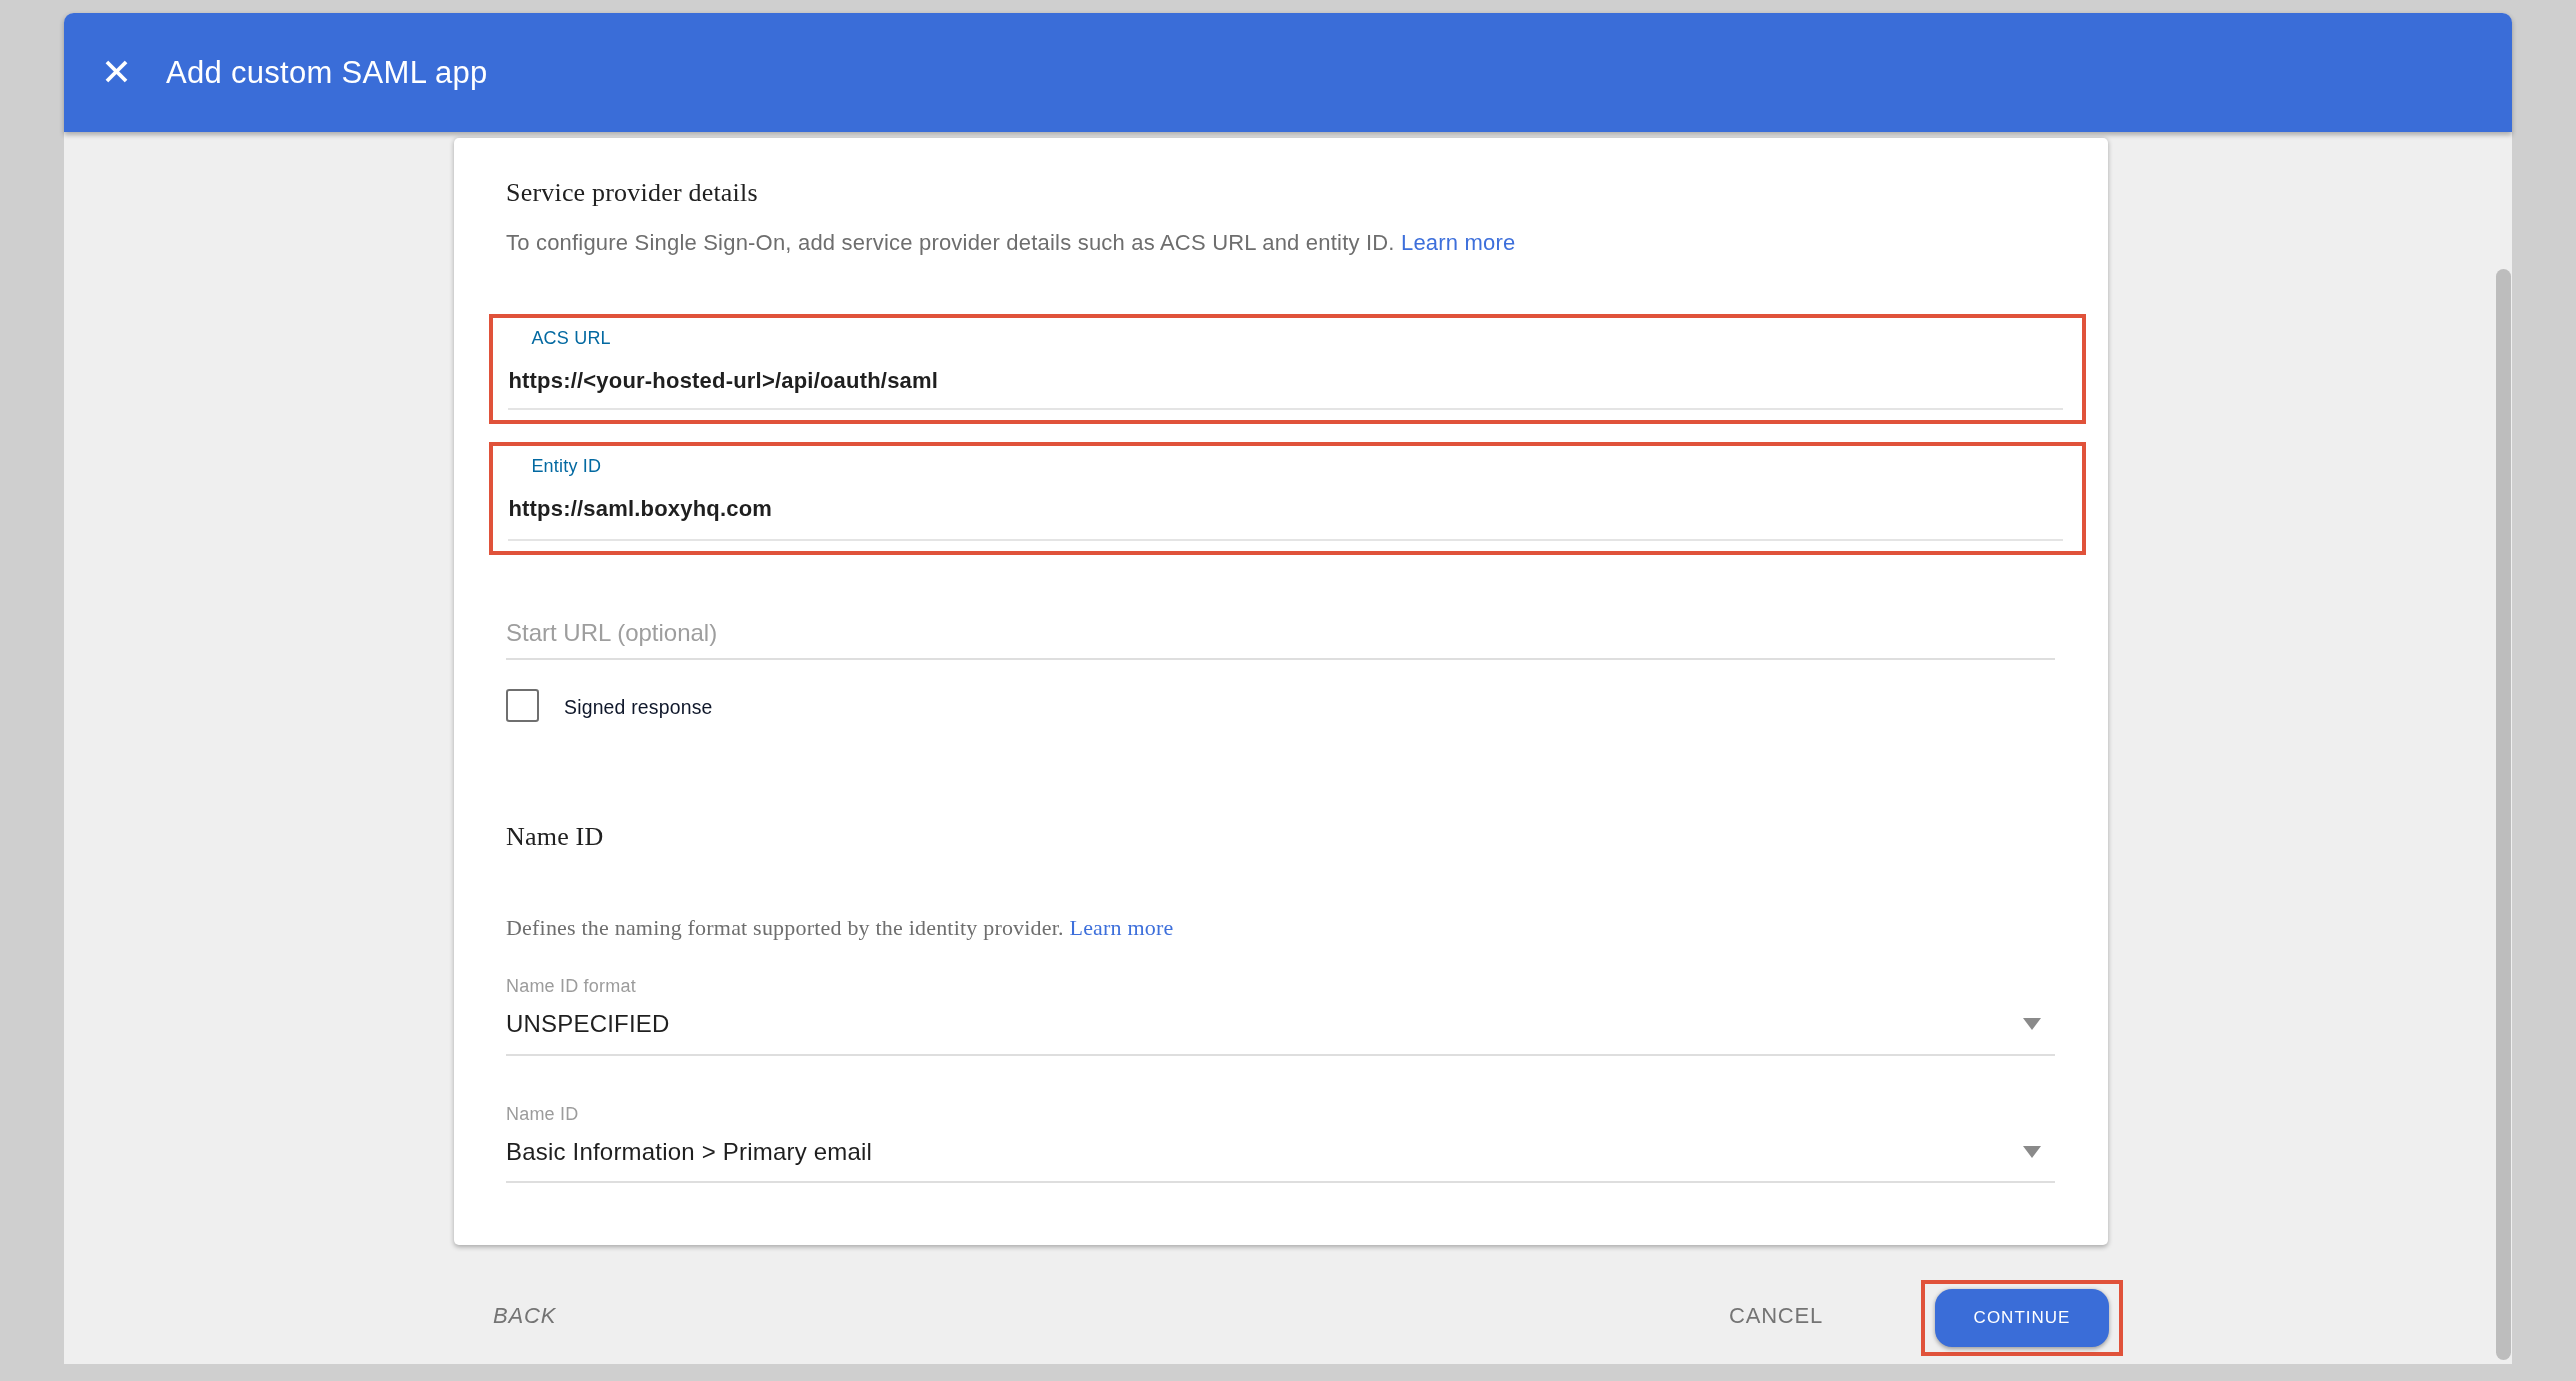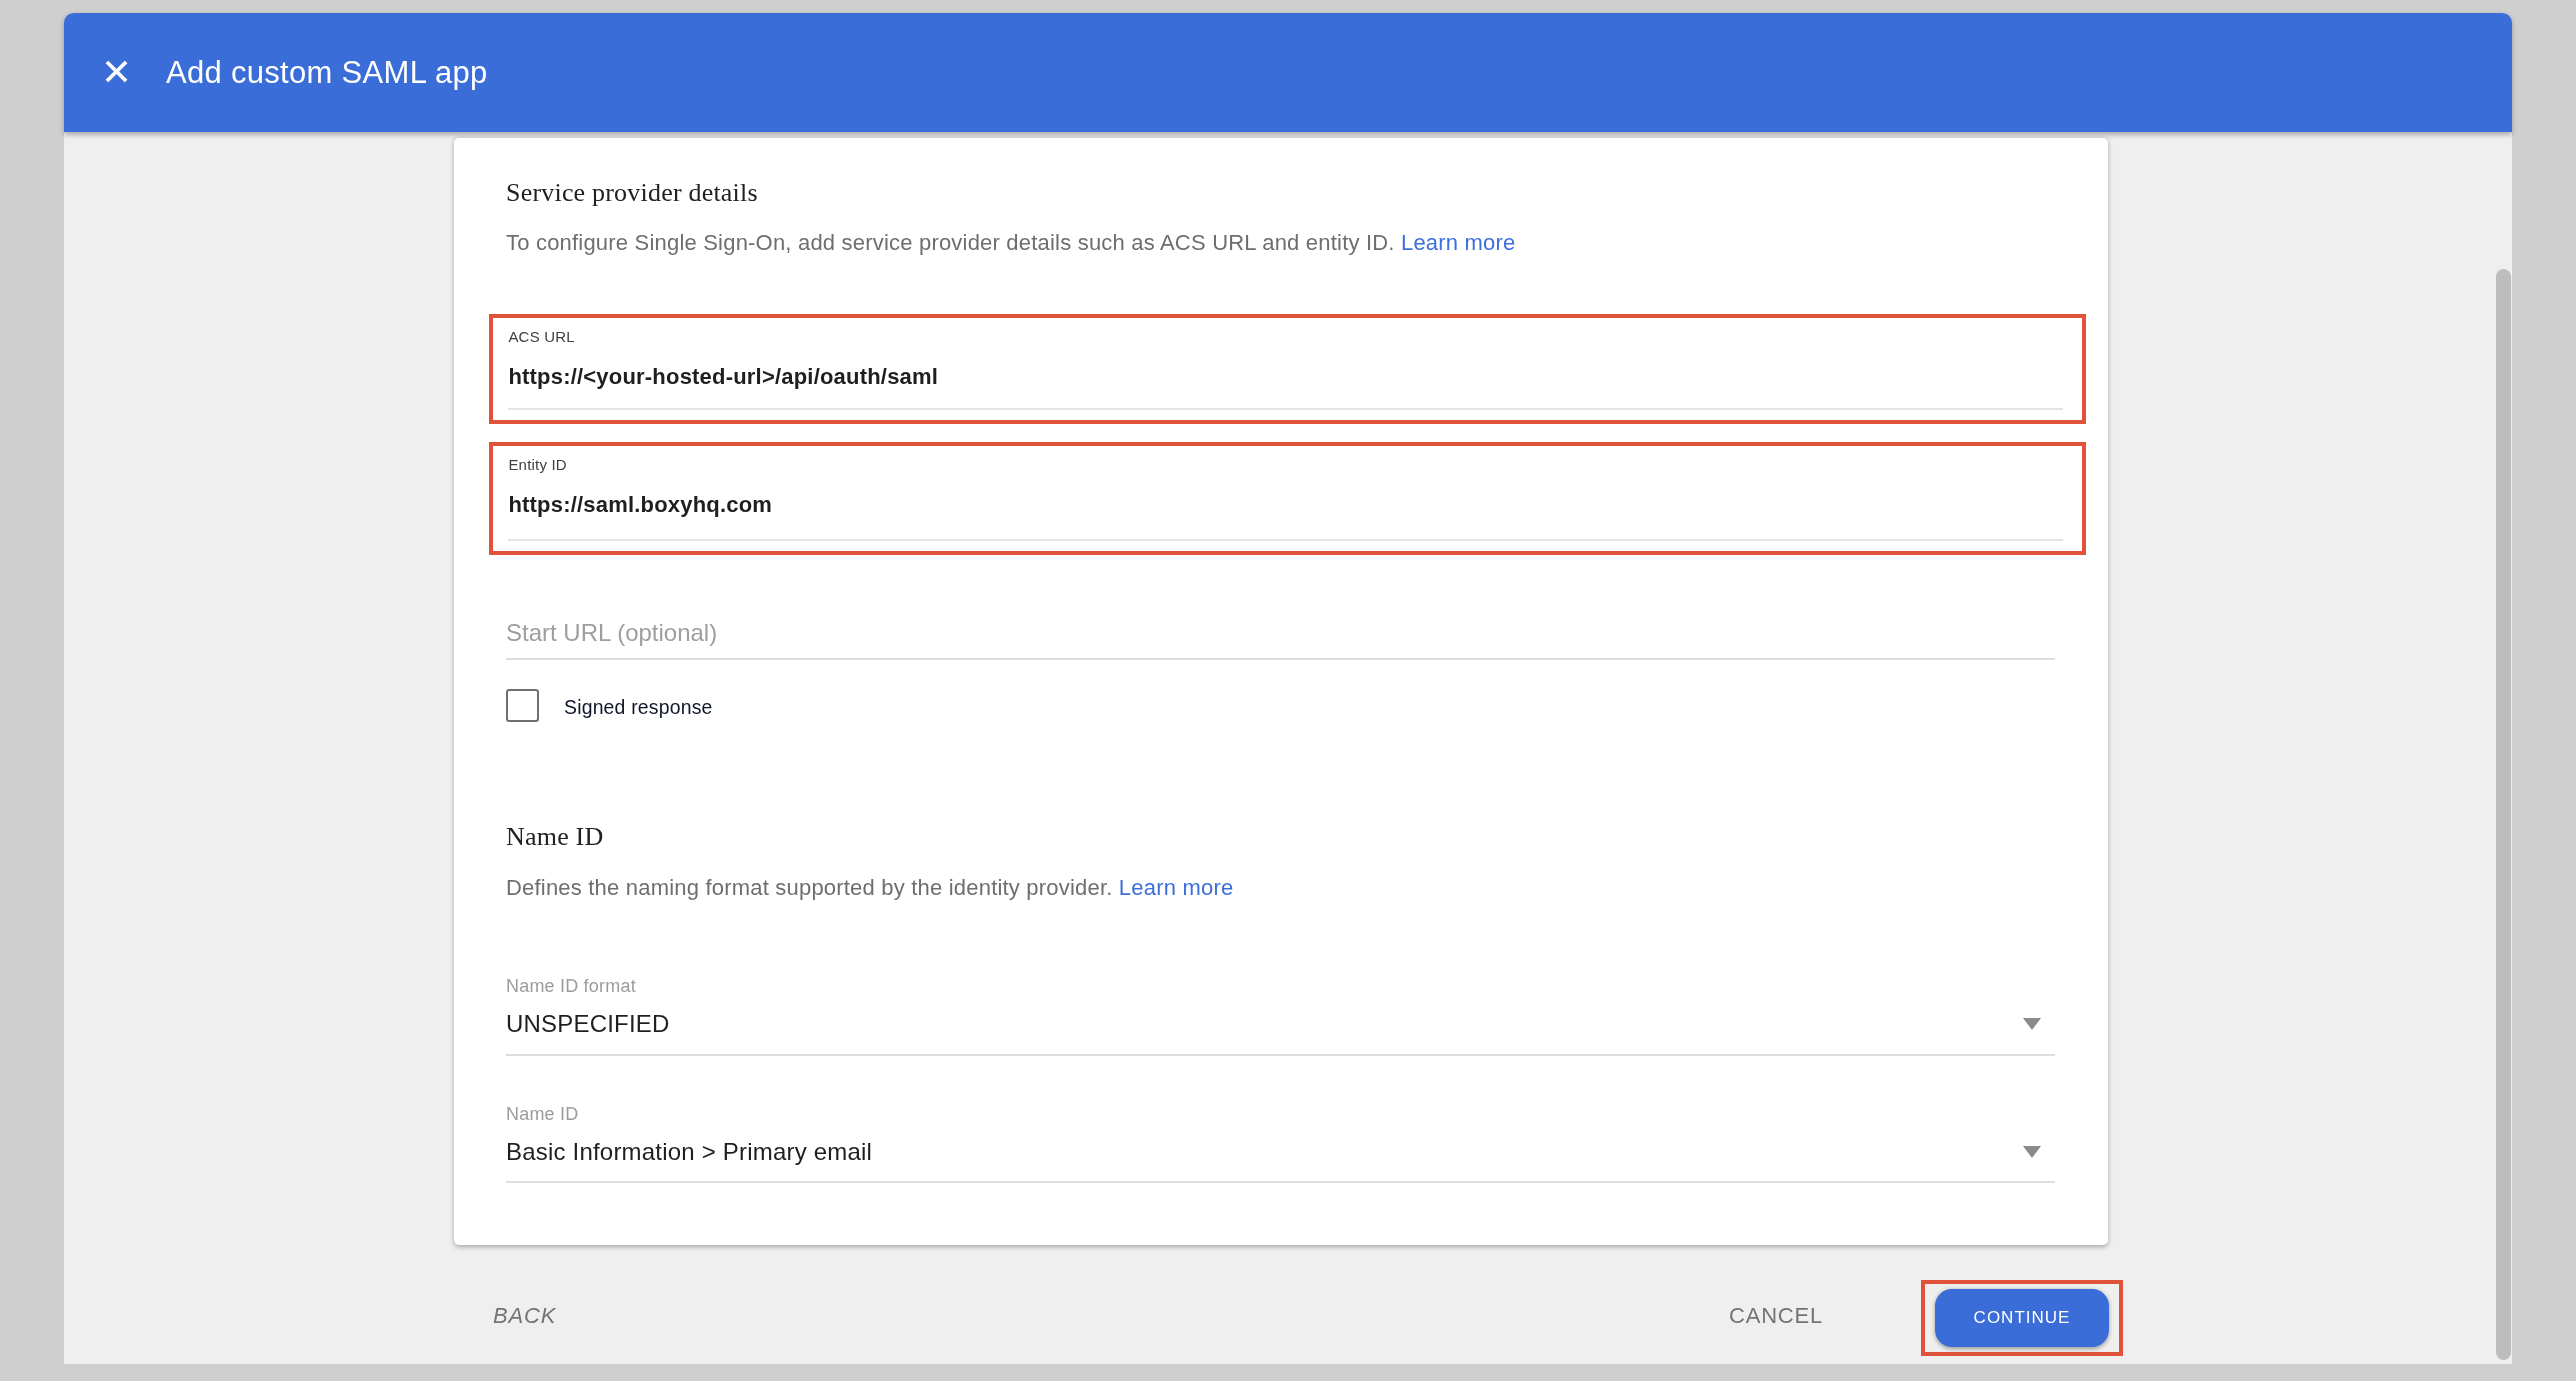--- a/index.html
+++ b/index.html
@@ -25,21 +25,21 @@
 
   .card{position:absolute;left:454px;top:138px;width:1654px;height:1107px;background:#ffffff;
     border-radius:4.9px;box-shadow:0 1.6px 4.9px rgba(0,0,0,.30);}
 
   .sec-heading{position:absolute;left:506px;font-size:26px;color:#212121;letter-spacing:0.2px;font-family:Liberation Serif, serif;}
   .sec-desc{position:absolute;left:506px;font-size:22px;color:#6e6e6e;letter-spacing:0.2px;}
   .link{color:var(--link-blue);cursor:pointer;}
 
   .hl-box{position:absolute;left:489px;width:1574px;border:4.9px solid var(--highlight-red);
     box-sizing:content-box;padding:9.7px 0 0 15.4px;}
-  .f-label{font-size:15px;color:#404040;letter-spacing:0.2px;}
+  .f-label{font-size:18px;color:#0369a1;letter-spacing:0.2px;margin-left:23px;}
   .f-value{font-size:22px;color:#1f1f1f;margin-top:19.4px;letter-spacing:0.2px;font-weight:bold;}
   .f-underline{position:absolute;left:15.4px;right:19.4px;bottom:9.7px;height:1.6px;background:#e4e4e4;}
 
   .plain-underline{position:absolute;height:2.4px;background:#dedede;width:1549px;left:506px;}
   .start-url-input{position:absolute;left:506px;top:613px;width:1549px;height:39px;border:none;outline:none;
     background:transparent;font-family:"Liberation Sans",sans-serif;font-size:24px;color:#1f1f1f;padding:0;}
   .start-url-input::placeholder{color:#9e9e9e;opacity:1;}
 
   .checkbox{position:absolute;left:506px;top:689px;width:29px;height:29px;border:2.4px solid #6f6f6f;
     border-radius:3.2px;background:transparent;cursor:pointer;}
@@ -94,21 +94,21 @@
   </div>
 
   <input class="start-url-input" type="text" placeholder="Start URL (optional)" style="">
   <div class="plain-underline" style="top:658px;"></div>
 
   <div class="checkbox"></div>
   <div class="checkbox-label">Signed response</div>
 
   <div class="sec-heading" style="top:822px;">Name ID</div>
 
-  <div class="sec-desc" style="top:875px;">
+  <div class="sec-desc" style="top:915px;font-family:Liberation Serif, serif;">
     <span>Defines the naming format supported by the identity provider.</span>
     <span class="link">Learn more</span>
   </div>
 
   <div class="dd-label" style="top:976px;">Name ID format</div>
   <div class="dd-value" style="top:1010px;">UNSPECIFIED</div>
   <div class="dd-arrow" style="left:2023px;top:1018px;"></div>
   <div class="plain-underline" style="top:1054px;"></div>
 
   <div class="dd-label" style="top:1104px;">Name ID</div>

